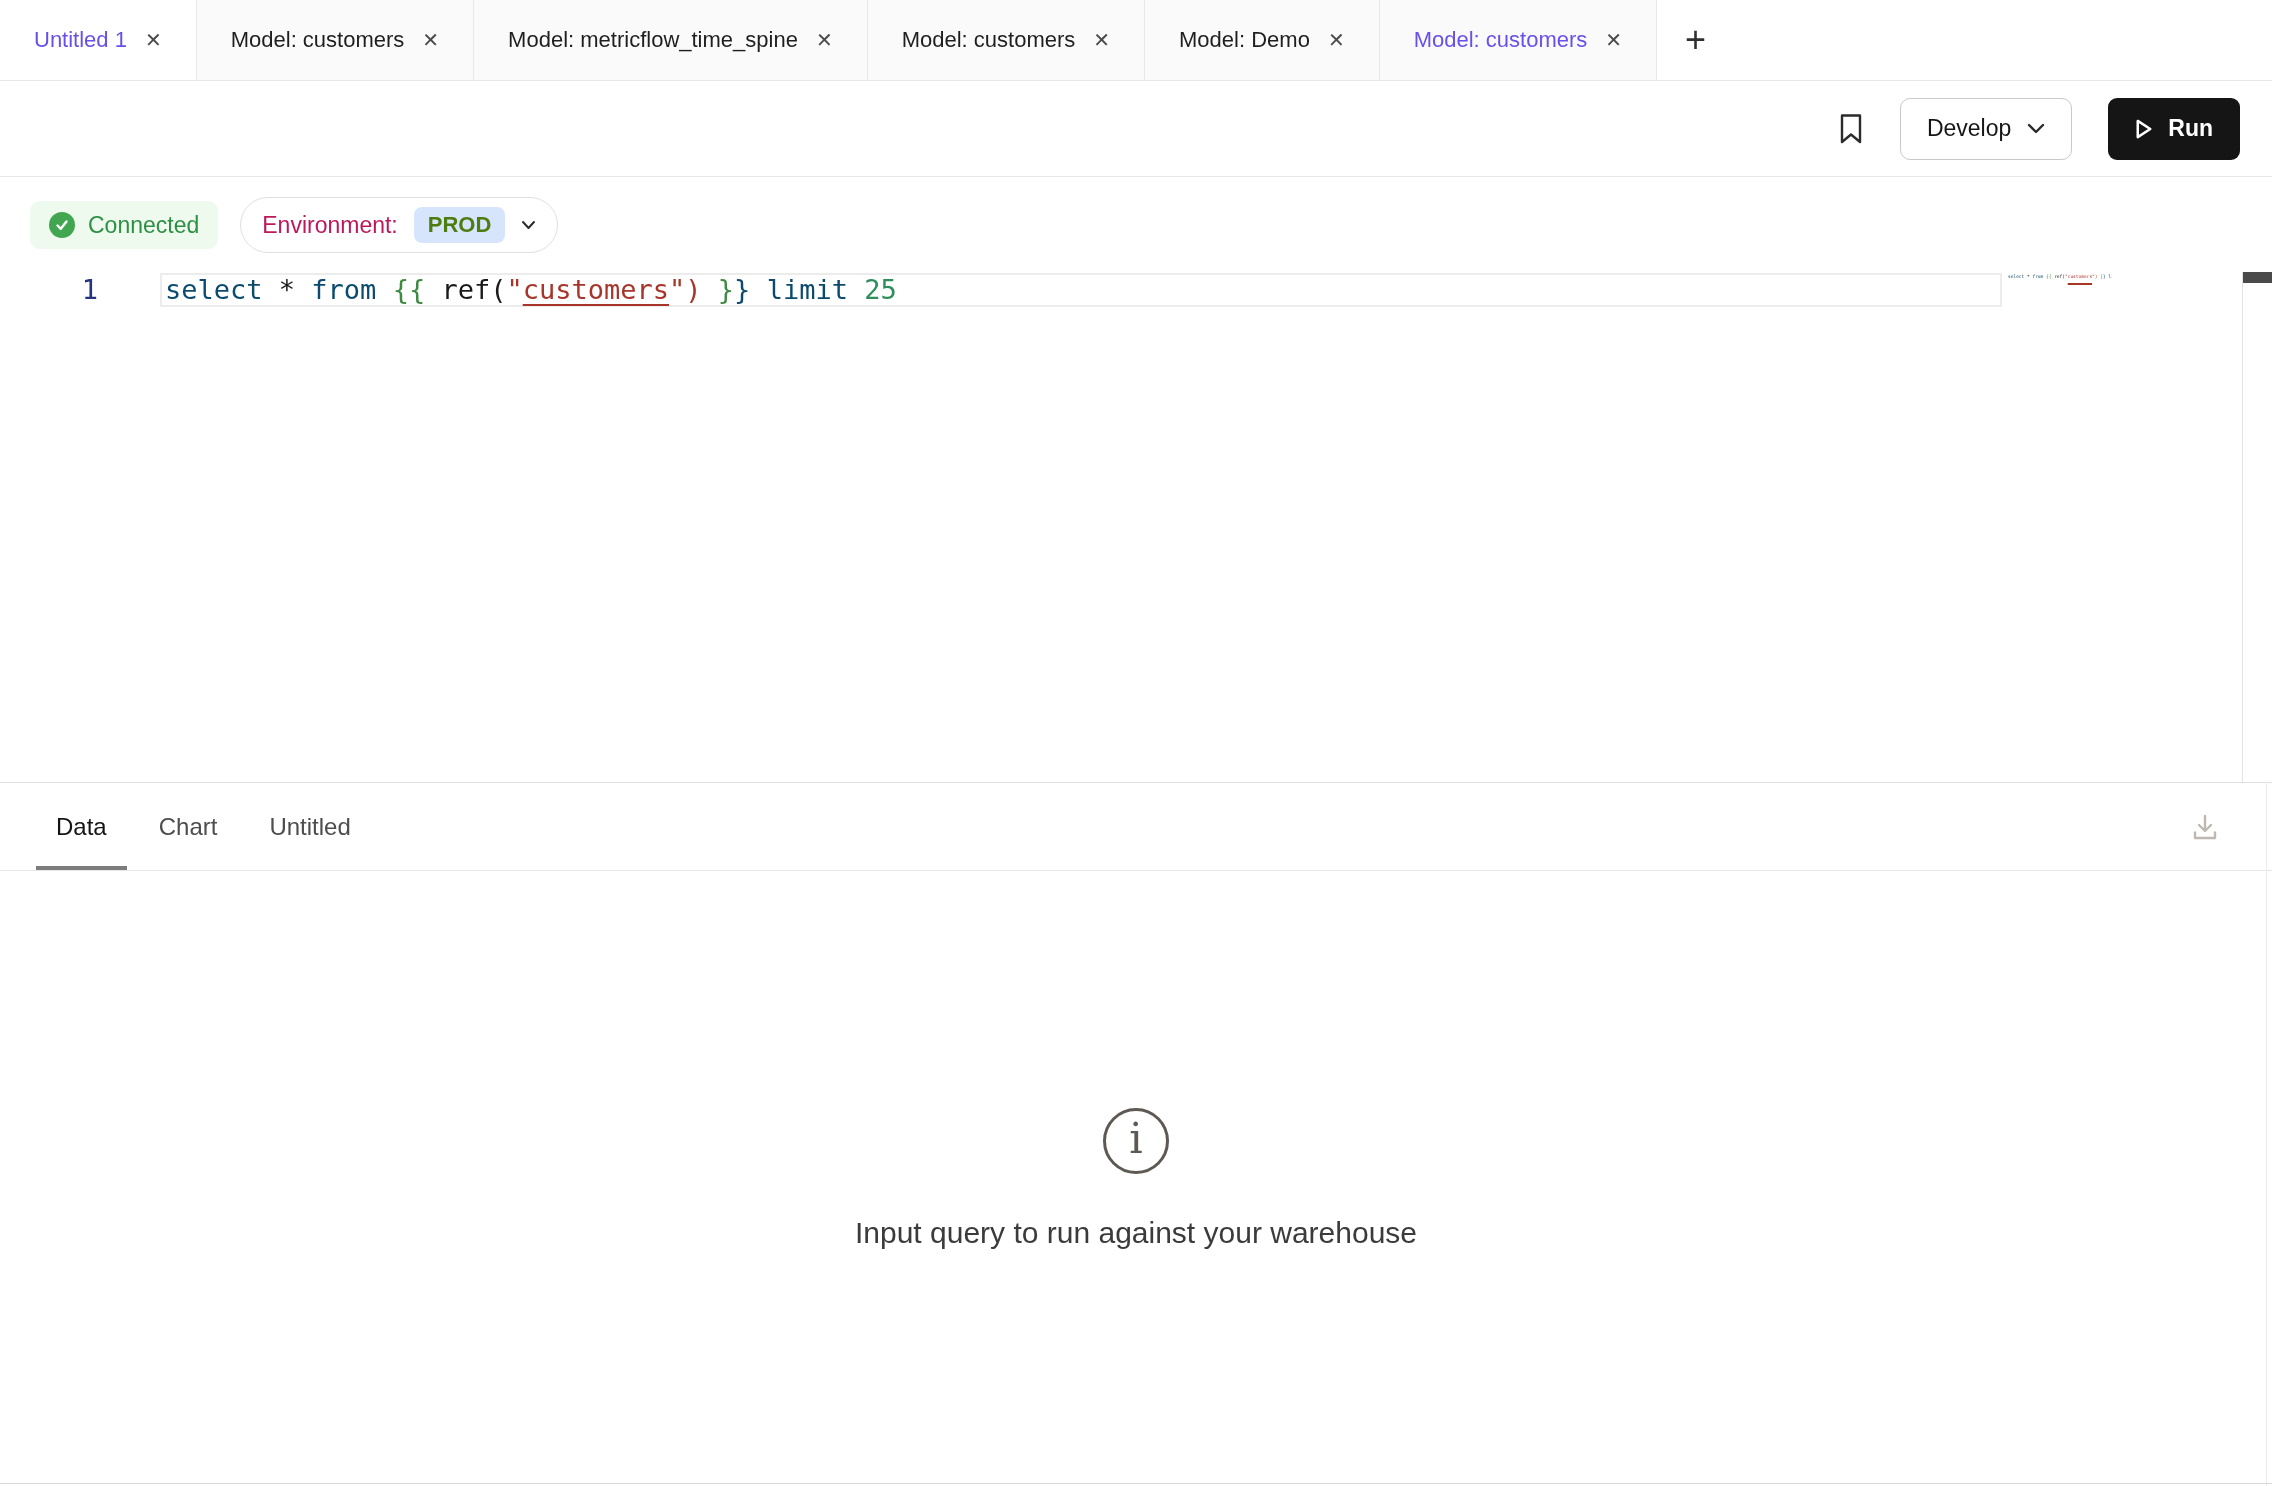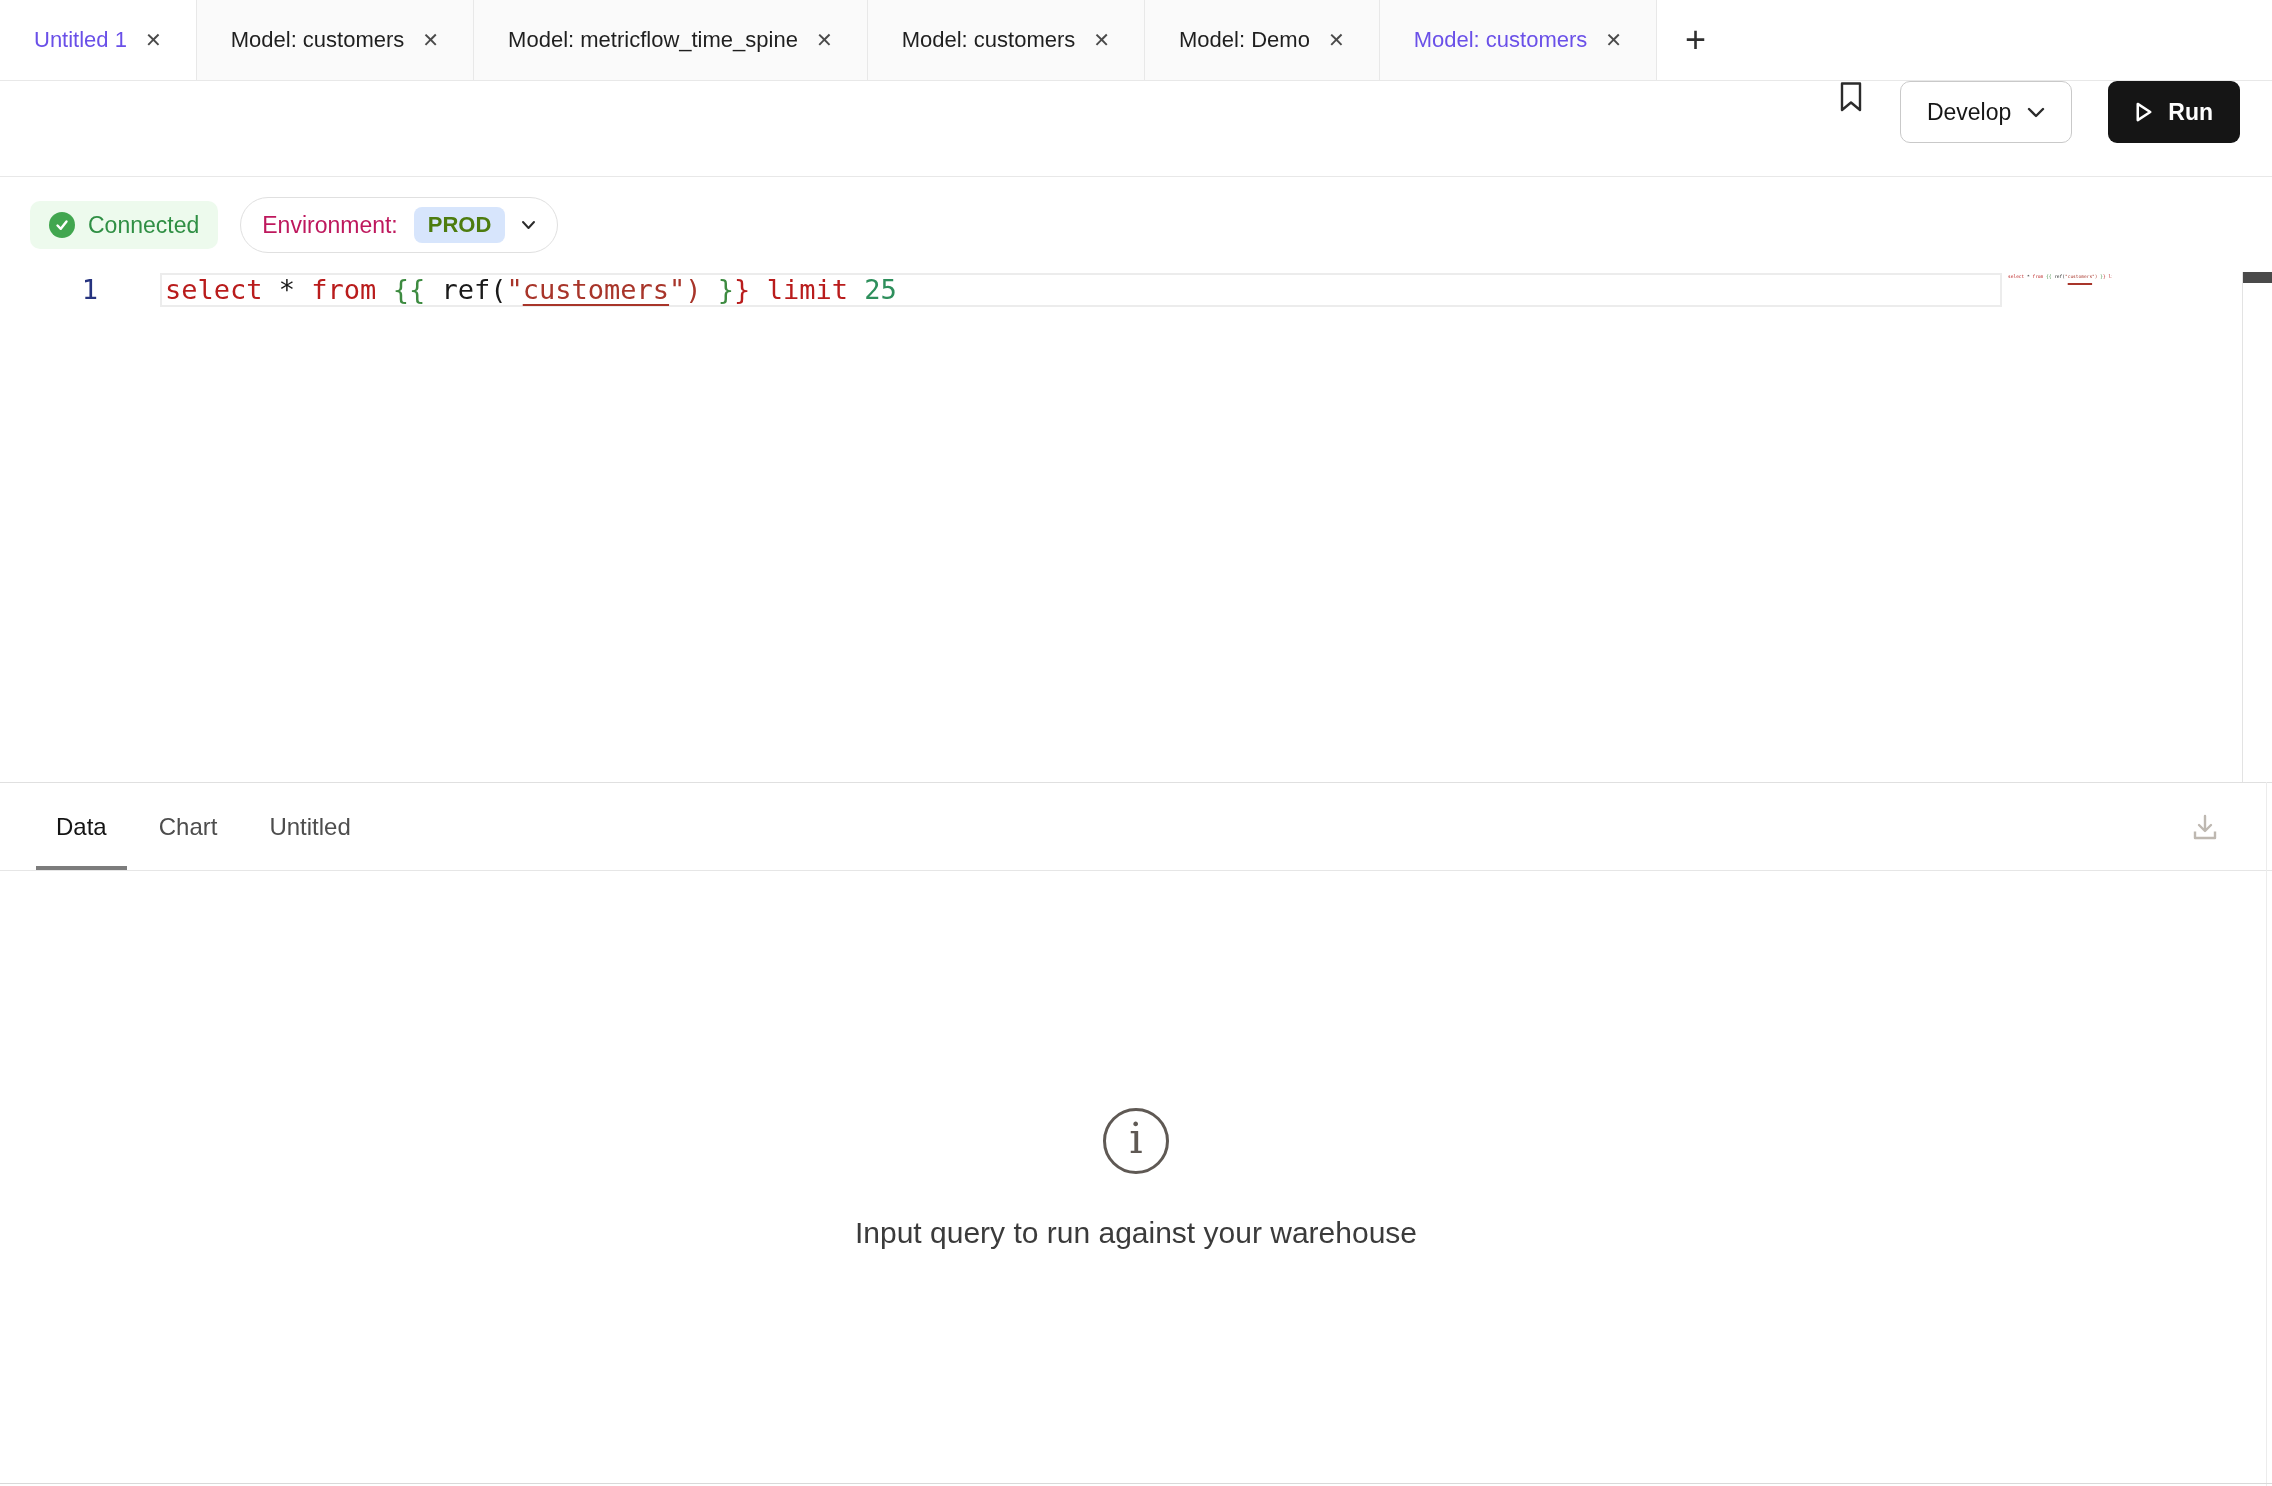--- a/index.html
+++ b/index.html
@@ -13,21 +13,21 @@
     border-right: 1px solid #e8e8e8; font-size: 22px; background: #fafafa; cursor: default; white-space: nowrap; }
   .tab.active { background: #ffffff; }
   .tab .tab-label { color: #1f1f1f; }
   .tab.purple .tab-label { color: #6a50e8; }
   .tab-close { font-size: 20px; color: #4a4a4a; line-height: 1; }
   .newtab { display: flex; align-items: center; padding: 0 28px; background: #ffffff; }
   .newtab .plus { font-size: 36px; font-weight: 400; color: #2f2f2f; line-height: 1; }
 
   
   .toolbar { position: absolute; left: 0; top: 81px; width: 2272px; height: 96px;
-    display: flex; align-items: flex-start; justify-content: flex-end; gap: 36px;
+    display: flex; align-items: center; justify-content: flex-end; gap: 36px;
     padding-right: 32px; border-bottom: 1px solid #e8e8e8; background: #fff; }
   .iconbtn { display: flex; align-items: center; justify-content: center; }
   .btn-develop { display: inline-flex; align-items: center; gap: 16px; height: 62px;
     padding: 0 26px; border: 1.5px solid #c9c9c9; border-radius: 10px; background: #fff;
     font-size: 23px; color: #161616; }
   .btn-run { display: inline-flex; align-items: center; gap: 15px; height: 62px;
     padding: 2px 27px; border: none; border-radius: 9px; background: #151515;
     font-size: 23px; font-weight: 600; color: #ffffff; }
 
   
@@ -45,21 +45,21 @@
     font-size: 22px; font-weight: 700; color: #4d7c0f; }
 
   .code-row { position: absolute; left: 0; top: 96px; display: flex; align-items: stretch; }
   .gutter { width: 98px; text-align: right; font-family: "DejaVu Sans Mono", monospace;
     font-size: 27px; line-height: 34px; color: #26337f; }
   .gutter-gap { width: 62px; }
   .line-box { width: 1842px; height: 34px; border: 2px solid #ececec; background: #fff;
     display: flex; align-items: center; padding-left: 3px; }
   .code { font-family: "DejaVu Sans Mono", monospace; font-size: 27px; line-height: 30px; white-space: pre; }
   .tok.pl { color: #1a1a1a; }
-  .tok.kw { color: #b91c1c; }
+  .tok.kw { color: #0c4a6e; }
   .tok.jinja { color: #3d8b40; }
   .tok.str { color: #a8352a; }
   .tok.strlink { color: #a8352a; text-decoration: underline; text-decoration-thickness: 2px; text-underline-offset: 5px; }
   .tok.num { color: #2e8f5c; }
 
   .minimap { position: absolute; left: 2008px; top: 95px; width: 104px; height: 40px;
     overflow: hidden; font-family: "DejaVu Sans Mono", monospace; font-size: 4.5px;
     line-height: 9px; white-space: pre; }
   .vscroll { position: absolute; left: 2242px; top: 95px; width: 30px; height: 510px;
     border-left: 1px solid #e3e3e3; }

